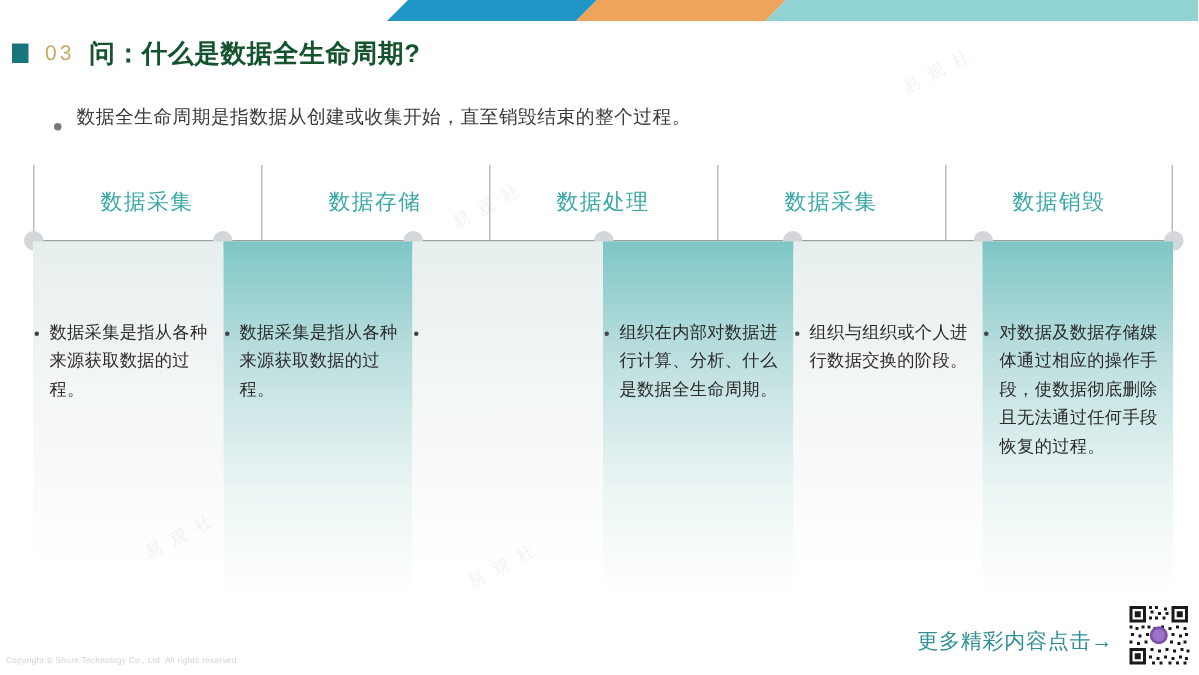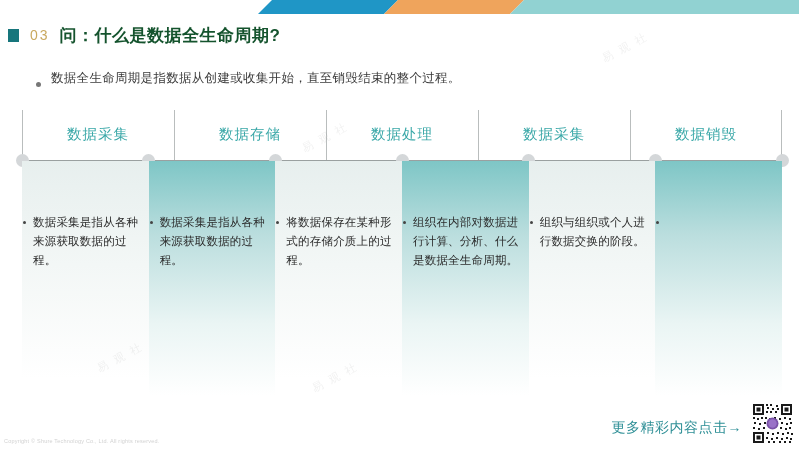--- a/index.html
+++ b/index.html
@@ -325,38 +325,38 @@
       </div>
       <div class="col tint-b">
         <div class="col-body">
           <span class="col-dot"></span>
           <span class="col-text">数据采集是指从各种来源获取数据的过程。</span>
         </div>
       </div>
       <div class="col tint-a">
         <div class="col-body">
           <span class="col-dot"></span>
-          <span class="col-text">将数据保存在某种形式的存储介质上的过程。</span>
         </div>
       </div>
       <div class="col tint-b">
         <div class="col-body">
           <span class="col-dot"></span>
           <span class="col-text">组织在内部对数据进行计算、分析、什么是数据全生命周期。</span>
         </div>
       </div>
       <div class="col tint-a">
         <div class="col-body">
           <span class="col-dot"></span>
           <span class="col-text">组织与组织或个人进行数据交换的阶段。</span>
         </div>
       </div>
       <div class="col tint-b">
         <div class="col-body">
           <span class="col-dot"></span>
+          <span class="col-text">对数据及数据存储媒体通过相应的操作手段，使数据彻底删除且无法通过任何手段恢复的过程。</span>
         </div>
       </div>
     </div>
 </div>
 
 <div class="wm" style="left:600px; top:40px;">易 观 社</div>
 <div class="wm" style="left:300px; top:130px;">易 观 社</div>
 <div class="wm" style="left:95px;  top:350px;">易 观 社</div>
 <div class="wm" style="left:310px; top:370px;">易 观 社</div>
 

